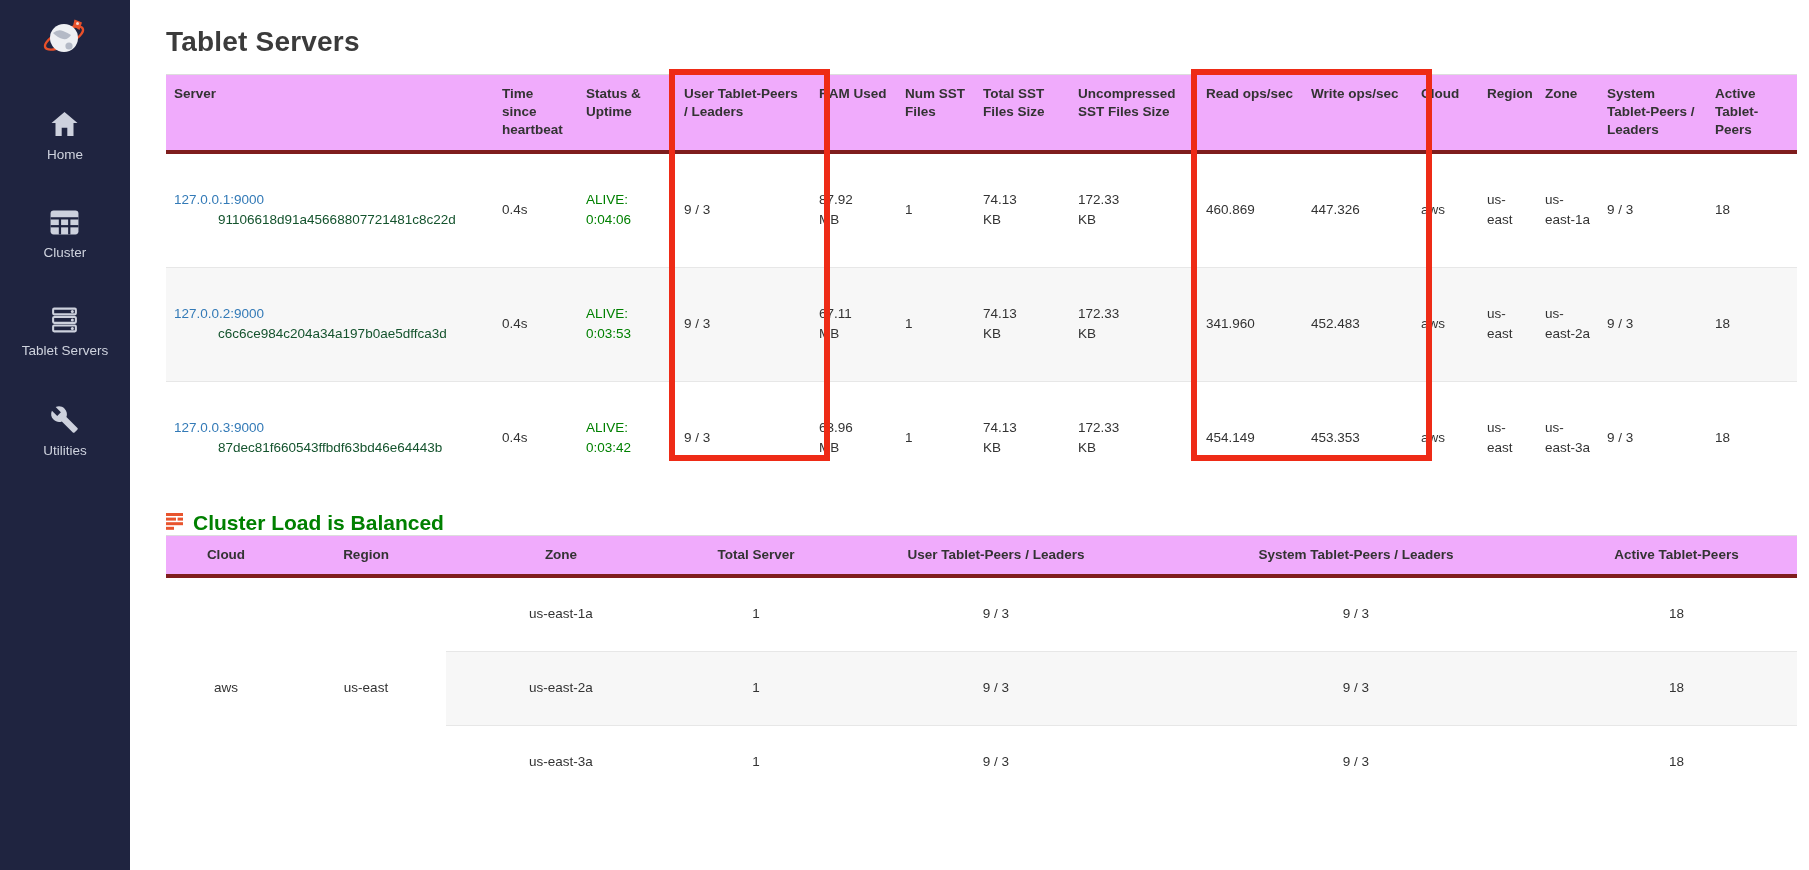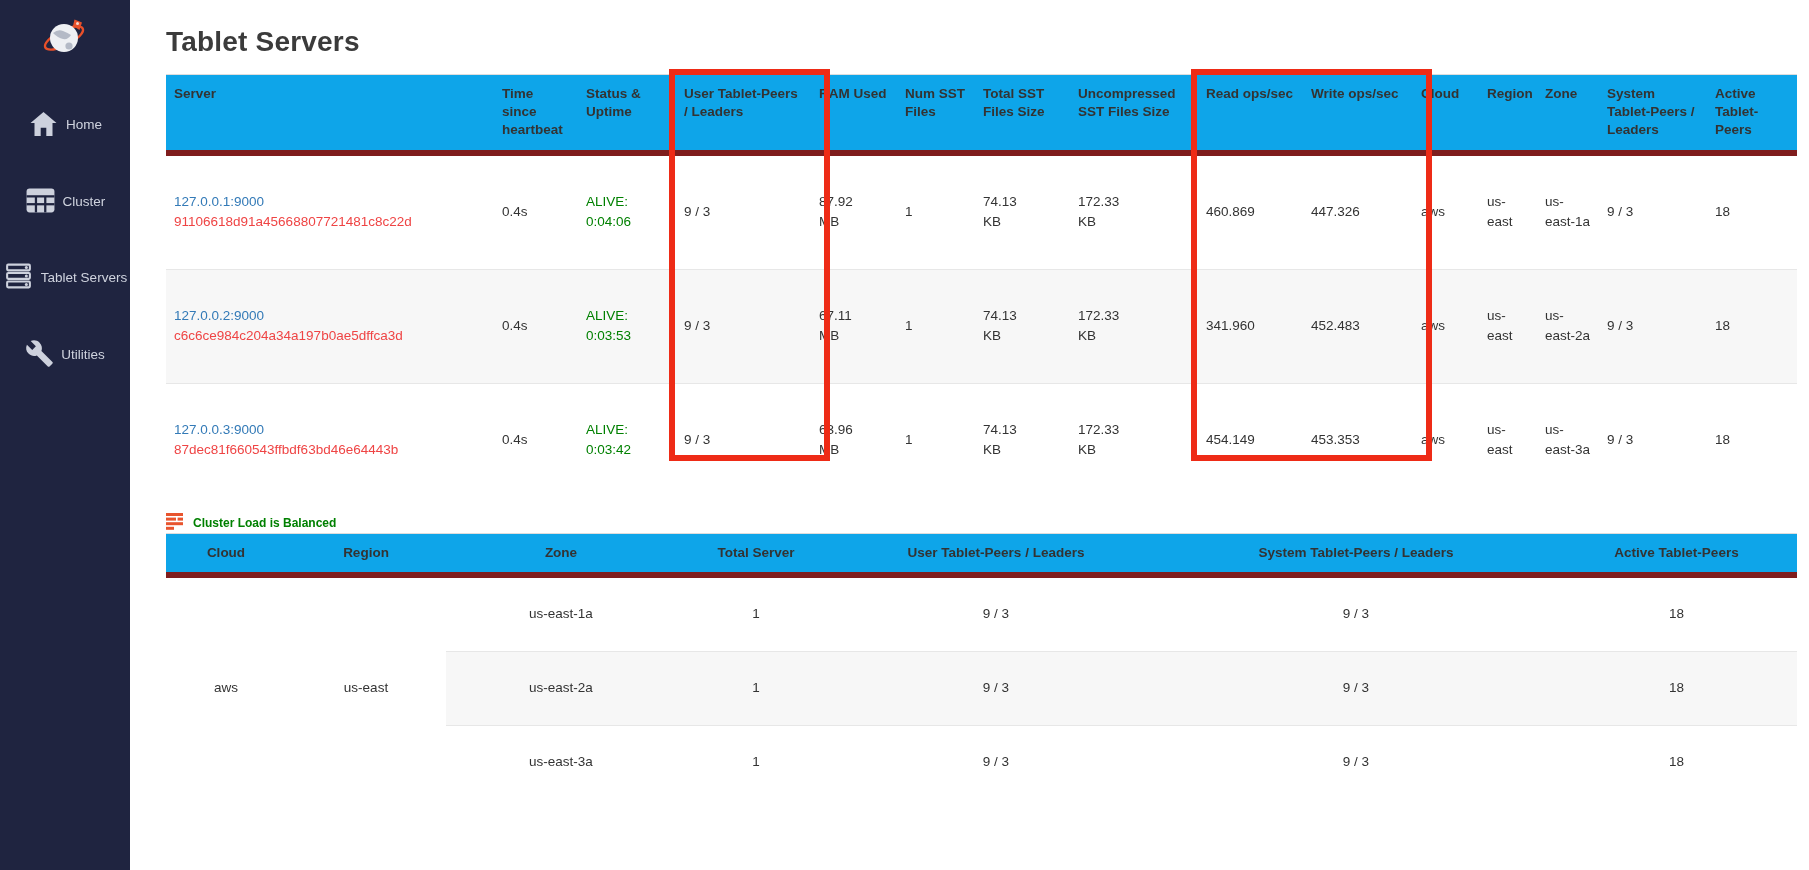--- a/index.html
+++ b/index.html
@@ -10,56 +10,56 @@
     font-size:13.5px; color:#333;
   }
   
   .sidebar {
     position:fixed; left:0; top:0; width:130px; height:870px;
     background:var(--sidebar-bg,#1f2440);
     display:flex; flex-direction:column; align-items:center; z-index:10;
   }
   .logo { margin:13px 0 46px; }
   .nav-item {
-    display:flex; flex-direction:row; align-items:center; gap:7px;
+    display:flex; flex-direction:column; align-items:center; gap:7px;
     margin-bottom:46px; cursor:pointer; color:#cfd3de; text-align:center;
   }
   .nav-label { font-size:13.5px; line-height:1.1; }
   .icon-cut { stroke: var(--sidebar-bg,#1f2440); }
   
   .main { margin-left:130px; padding:0 12px 0 36px; }
   .page-title { font-size:28px; font-weight:bold; color:#3b3b3b; margin:26px 0 16px; letter-spacing:.2px; }
   .section-title { font-size:23px; font-weight:bold; color:#3b3b3b; margin:24px 0 12px; }
   table.data-table {
     border-collapse:collapse; table-layout:fixed; width:1631px;
     border-top:1px solid #ddd;
   }
   .data-table th {
-    background:#0ea5e9; font-weight:bold; font-size:13.5px; text-align:left;
+    background:#f0abfc; font-weight:bold; font-size:13.5px; text-align:left;
     vertical-align:top; padding:10px 8px; line-height:1.35;
-    border-bottom:6px solid #7f1d1d; overflow:hidden;
+    border-bottom:4px solid #7f1d1d; overflow:hidden;
   }
   .data-table td {
     padding:8px; vertical-align:middle; line-height:1.5; overflow:hidden;
     overflow-wrap:break-word;
   }
   #ts-table tbody td { height:97px; }
   #ts-table tbody tr + tr td { border-top:1px solid #e7e7e7; }
   #ts-table tbody tr:nth-child(even) td { background:#f7f7f7; }
   #az-table th, #az-table td { text-align:center; }
   #az-table tbody td { height:57px; }
   #az-table tbody tr + tr td { border-top:1px solid #e7e7e7; }
   #az-table tbody tr:nth-child(even) td { background:#f7f7f7; }
   .srv-link { color:var(--link,#337ab7); text-decoration:none; cursor:pointer; }
-  .uuid { color:#ef4444; }
+  .uuid { color:#14532d;margin-left:44px; }
   .alive { color:var(--status-green,#008000); }
   .footnote { margin:34px 0 0; }
   .cluster-load {
     display:flex; align-items:center; gap:9px; margin:16px 0 0;
-    color:var(--status-green,#008000); font-weight:bold; font-size:12px;
+    color:var(--status-green,#008000); font-weight:bold; font-size:21px;
   }
   .orange-fill { fill: var(--brand-orange,#e8542e); }
   .hl-box {
     position:absolute; border:6px solid var(--highlight-red,#ee2b16);
     pointer-events:none; z-index:5; background:transparent;
   }
 </style>
 </head>
 <body>
 

